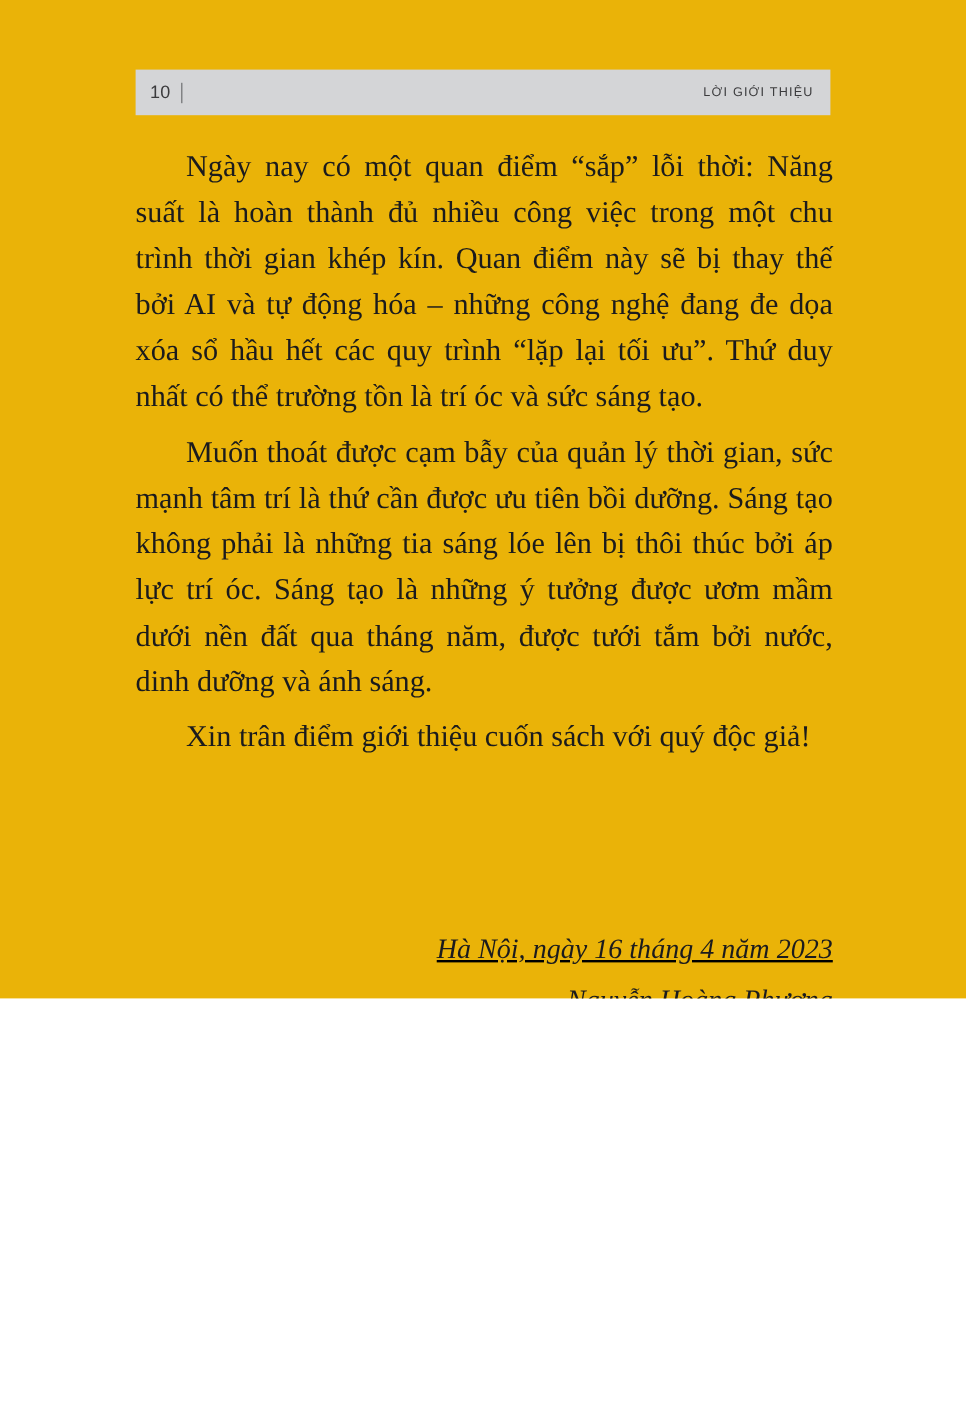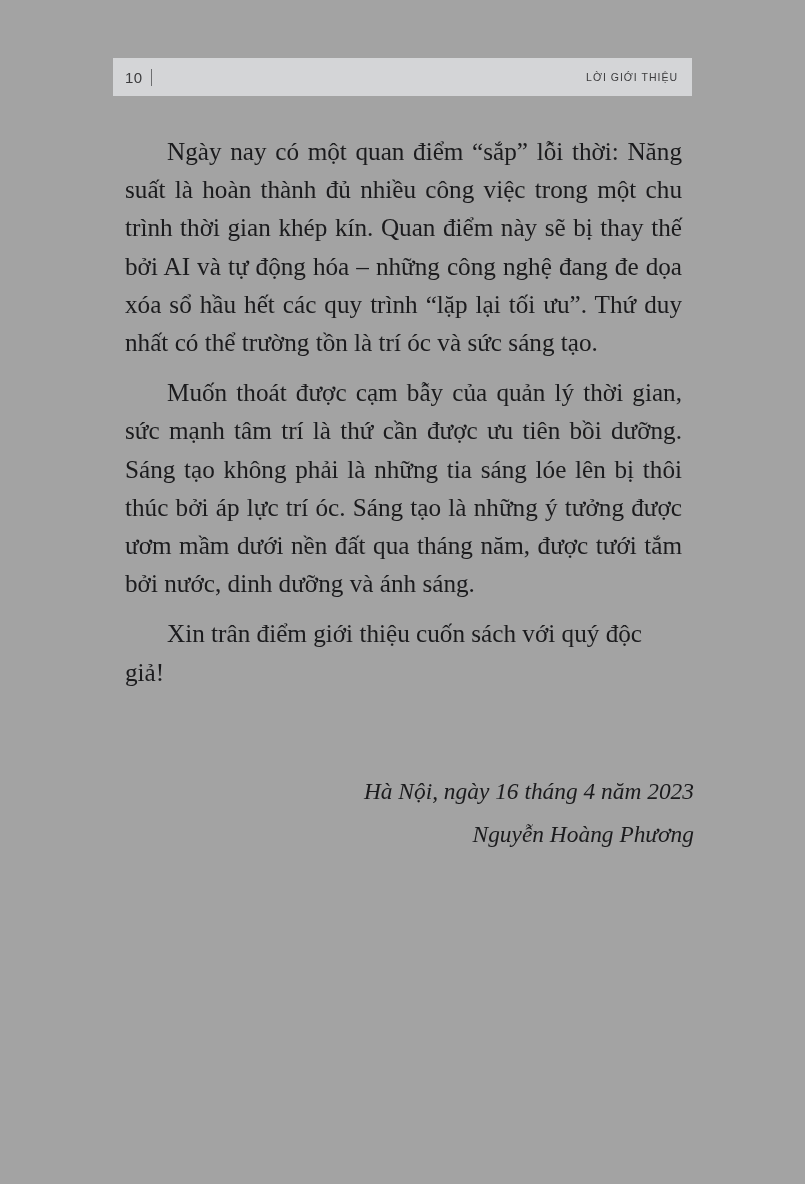--- a/index.html
+++ b/index.html
@@ -13,22 +13,22 @@
     position: relative;
     font-family: "Liberation Serif", "DejaVu Serif", serif;
     -webkit-font-smoothing: antialiased;
   }
 
   .page {
     position: absolute;
     left: 0;
     top: 0;
     width: 805px;
-    height: 1184px;
-    background: #a3a3a3;
+    height: 832px;
+    background: #eab308;
     overflow: hidden;
   }
 
   
   .runhead {
     position: absolute;
     left: 113px;
     top: 58px;
     width: 579px;
     height: 38px;
@@ -69,21 +69,21 @@
   }
 
   
   .textblock {
     position: absolute;
     left: 113px;
     top: 121px;
     width: 581px;
   }
   .para {
-    margin: 12px;
+    margin: 0;
     text-indent: 42px;
     text-align: justify;
     font-size: 25.2px;
     line-height: 38.2px;
     color: #1b1b1d;
     font-family: "Liberation Serif", "DejaVu Serif", serif;
     -moz-text-align-last: left;
     text-align-last: left;
   }
   .para + .para {
@@ -93,20 +93,21 @@
     text-align: left;
   }
 
   
   .signature {
     position: absolute;
     left: 100px;
     top: 772px;
     width: 594px;
     text-align: right;
+    text-decoration: underline;
   }
   .sig-line {
     margin: 0;
     font-style: italic;
     font-size: 23.4px;
     line-height: 38.6px;
     color: #1b1b1d;
     font-family: "Liberation Serif", "DejaVu Serif", serif;
     white-space: nowrap;
   }

